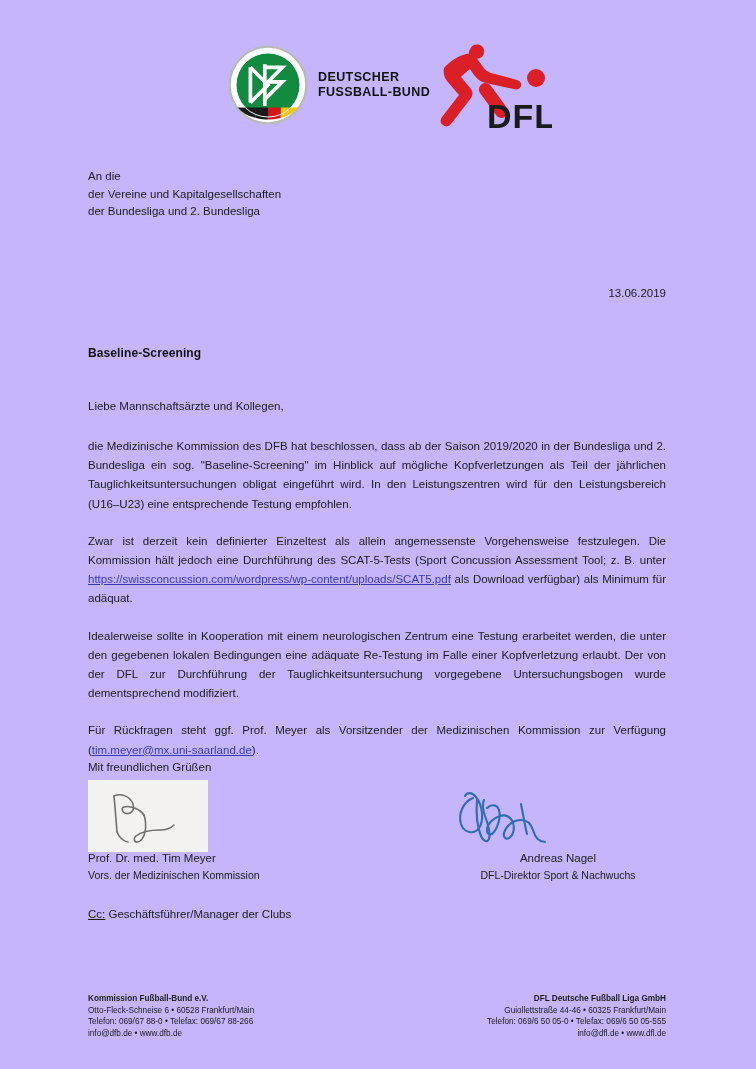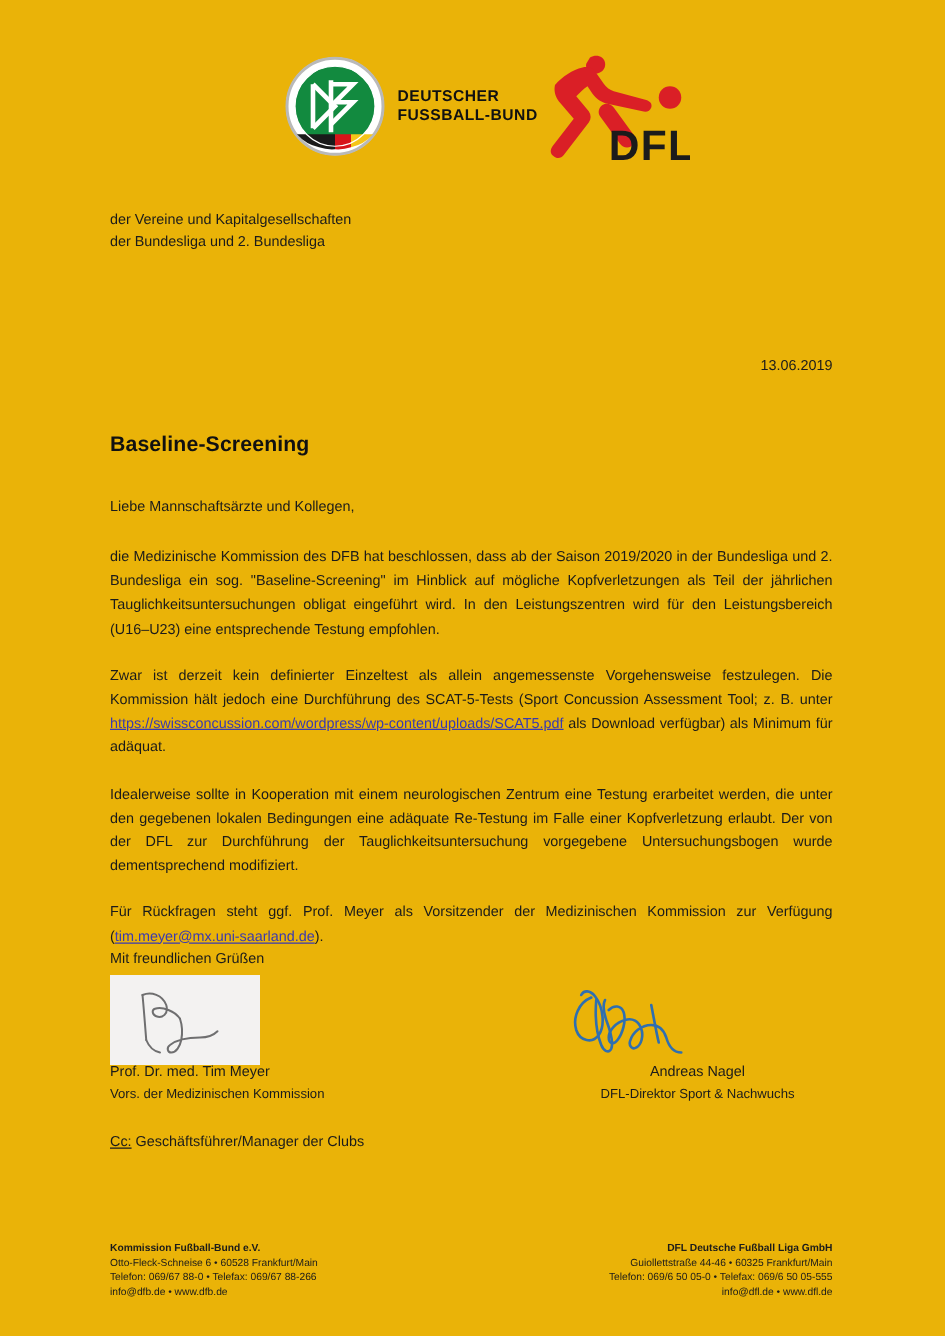--- a/index.html
+++ b/index.html
@@ -8,21 +8,21 @@
     background: #ffffff;
   }
   body {
     font-family: "Liberation Sans", sans-serif;
     color: #1b1b1b;
   }
   #page {
     position: relative;
     width: 756px;
     height: 1069px;
-    background: #eab308;
+    background: #c4b5fd;
     overflow: hidden;
     box-sizing: border-box;
   }
 
   
   .letterhead {
     position: absolute;
     top: 40px;
     left: 0;
     width: 756px;
@@ -79,21 +79,21 @@
     width: 578px;
     text-align: right;
     font-size: 11.5px;
     color: #1b1b1b;
   }
 
   .subject {
     position: absolute;
     top: 346px;
     left: 0;
-    font-size: 17px;
+    font-size: 12px;
     font-weight: bold;
     color: #111111;
     letter-spacing: 0.1px;
   }
 
   .salutation {
     position: absolute;
     top: 400px;
     left: 0;
     font-size: 11.5px;
@@ -216,20 +216,21 @@
           <circle cx="104" cy="38" r="9"></circle>
         </g>
         <text x="55" y="88" font-family="'Liberation Sans', sans-serif" font-size="34" font-weight="bold" fill="#1b1b1b" letter-spacing="1">DFL</text>
       </svg>
     </div>
   </div>
 
   <div class="sheet">
 
     <div class="addr">
+      <div>An die</div>
       <div>der Vereine und Kapitalgesellschaften</div>
       <div>der Bundesliga und 2. Bundesliga</div>
     </div>
 
     <div class="date">13.06.2019</div>
 
     <div class="subject">Baseline-Screening</div>
 
     <div class="salutation">Liebe Mannschaftsärzte und Kollegen,</div>
 

